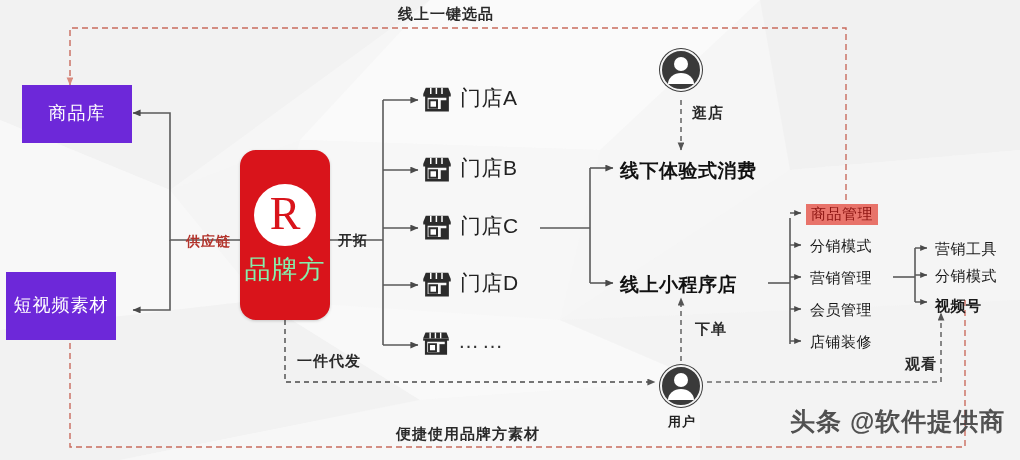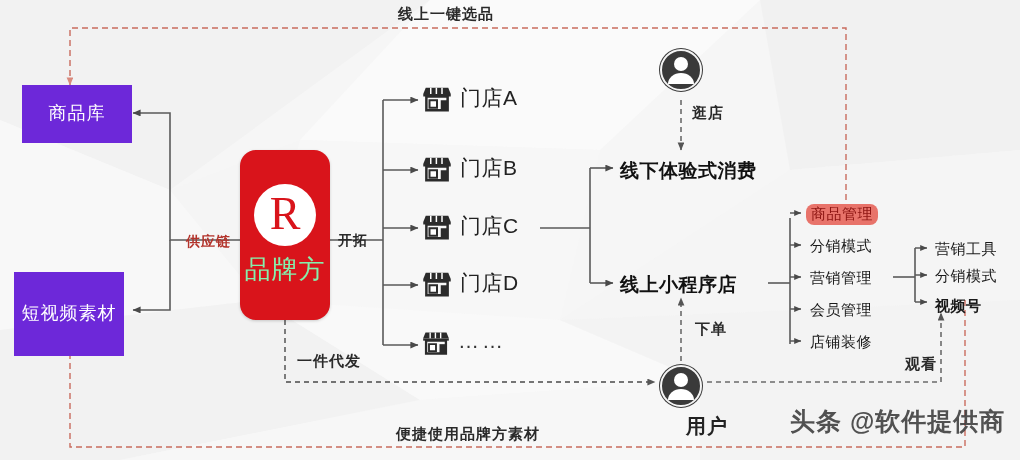--- a/index.html
+++ b/index.html
@@ -54,40 +54,40 @@
     position:absolute;font-size:19px;font-weight:700;color:#111;letter-spacing:.5px;
     white-space:nowrap;
     text-align:right;
   }
 
   
   .menu-item{
     position:absolute;font-size:15px;color:#1a1a1a;white-space:nowrap;letter-spacing:.5px;
   }
   .menu-item.hl{
-    background:#e8736a;color:#8d1512;padding:1px 5px;font-weight:400;border-radius:8px;
+    background:#e8736a;color:#8d1512;padding:1px 5px;font-weight:400;
   }
   .submenu-item{
     position:absolute;font-size:15px;color:#1a1a1a;white-space:nowrap;letter-spacing:.5px;
   }
   .submenu-item.bold{font-weight:700;}
 
   
   .edge-label{
     position:absolute;font-size:14px;color:#2a2a2a;white-space:nowrap;
     font-family:"DejaVu Serif","Liberation Serif",serif;font-weight:700;
     letter-spacing:1px;
   }
   .edge-label.red{color:#b3342c;}
   .edge-label.big{font-size:15px;}
 
   
   .avatar{position:absolute;width:48px;height:48px;}
-  .avatar-cap{position:absolute;font-size:20px;color:#222;white-space:nowrap;
-    font-family:"DejaVu Serif","Liberation Serif",serif;font-weight:700;letter-spacing:1px;margin-left:18px;}
+  .avatar-cap{position:absolute;font-size:13px;color:#222;white-space:nowrap;
+    font-family:"DejaVu Serif","Liberation Serif",serif;font-weight:700;letter-spacing:1px;}
 
   
   .watermark{
     position:absolute;font-size:25px;color:#3b3b3b;white-space:nowrap;
     font-weight:700;letter-spacing:1px;opacity:.88;
   }
 </style>
 </head>
 <body>
 
@@ -168,21 +168,21 @@
     <path d="M705,382 L1000,382 L1000,382" fill="none" stroke="none"></path>
     <path d="M707,382 L941,382 L941,313" fill="none" stroke="#6b6b6b" stroke-width="1.6" stroke-dasharray="5,4" marker-end="url(#ahd)"></path>
 
     <path d="M285,320 L285,382 L655,382" fill="none" stroke="#4a4a4a" stroke-width="1.4" stroke-dasharray="5,4" marker-end="url(#ahd)"></path>
   </svg>
 
   <div class="node coral-box" style="left:22px;top:85px;width:110px;height:58px;">
     <span>商品库</span>
   </div>
 
-  <div class="node coral-box" style="left:14px;top:272px;width:110px;height:84px;">
+  <div class="node coral-box" style="left:6px;top:272px;width:110px;height:68px;">
     <span>短视频素材</span>
   </div>
 
   <div class="node brand-card" style="left:240px;top:150px;width:90px;height:170px;">
     <div class="brand-ring">
       <span>R</span>
     </div>
     <div class="brand-name">品牌方</div>
   </div>
 

